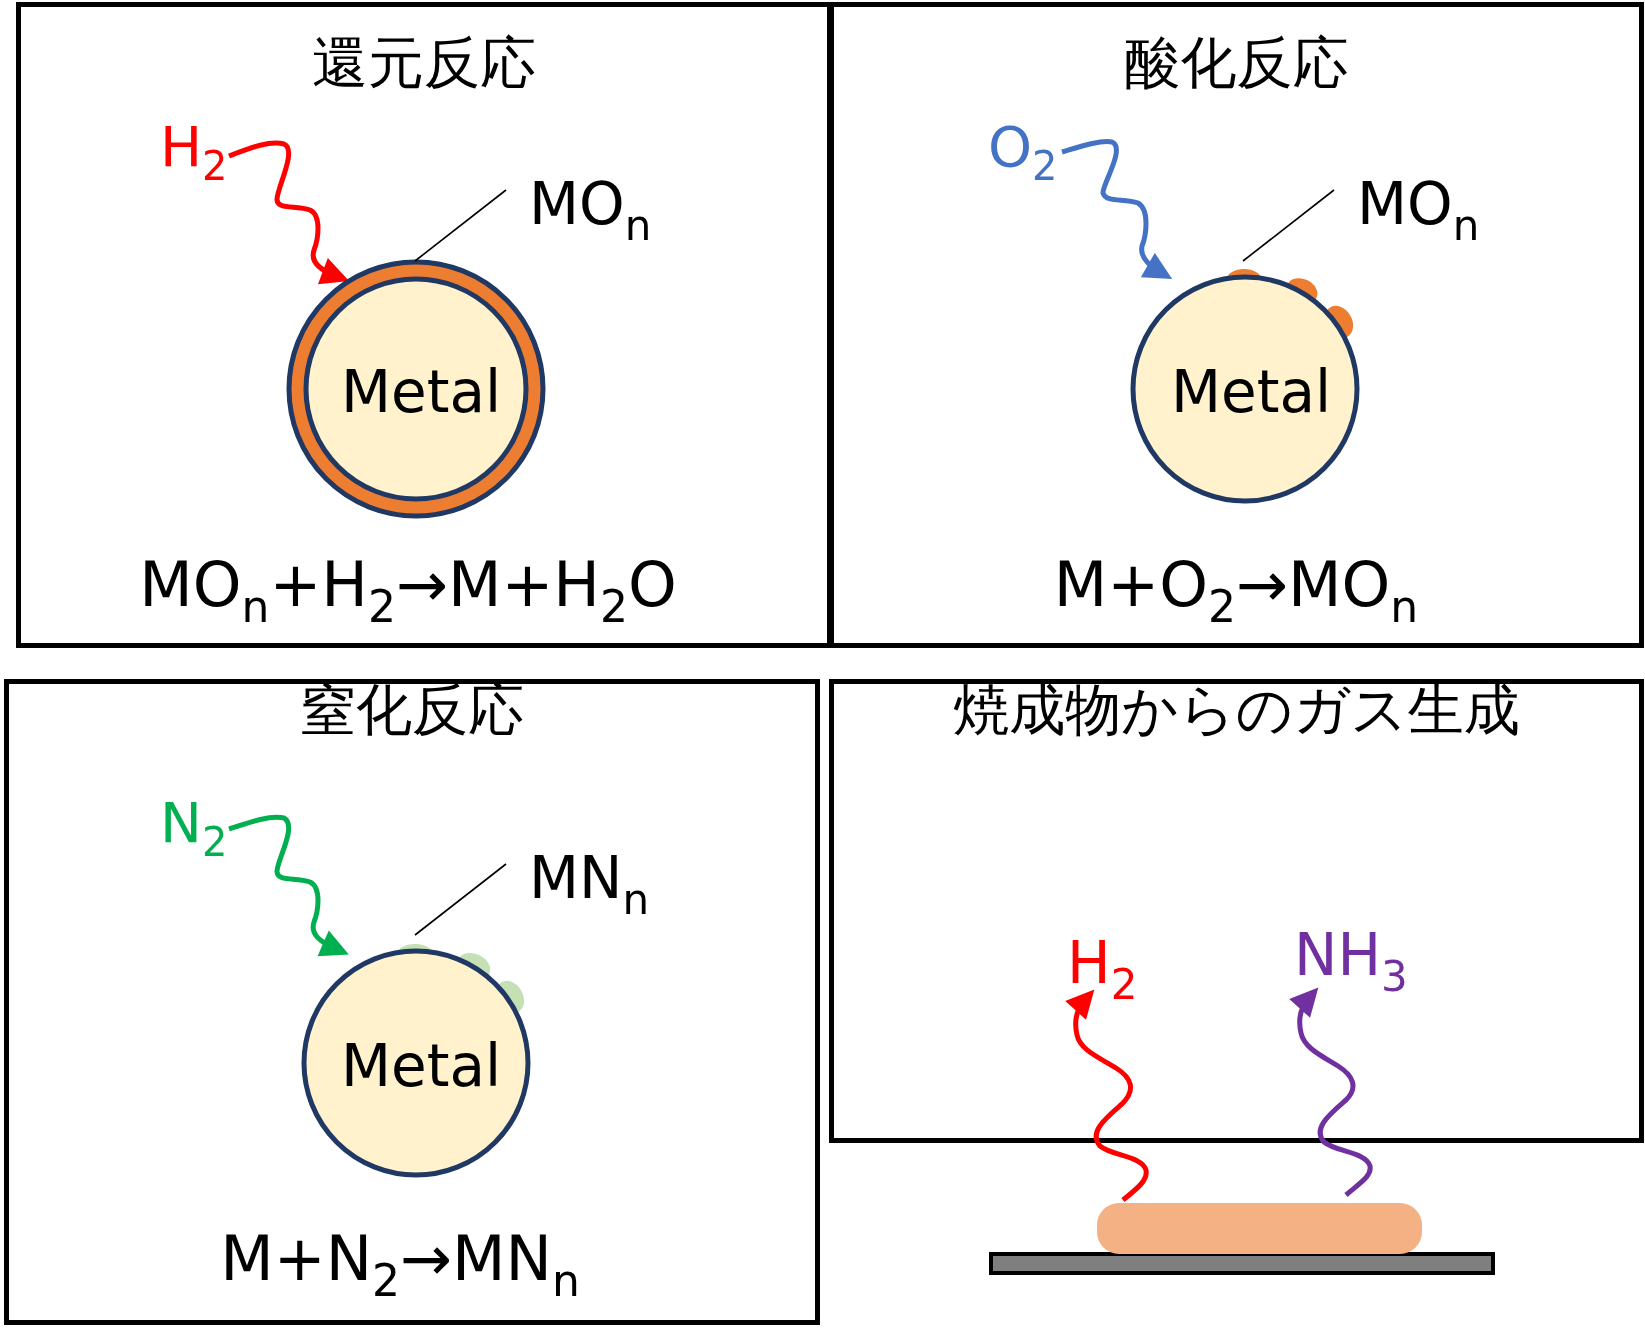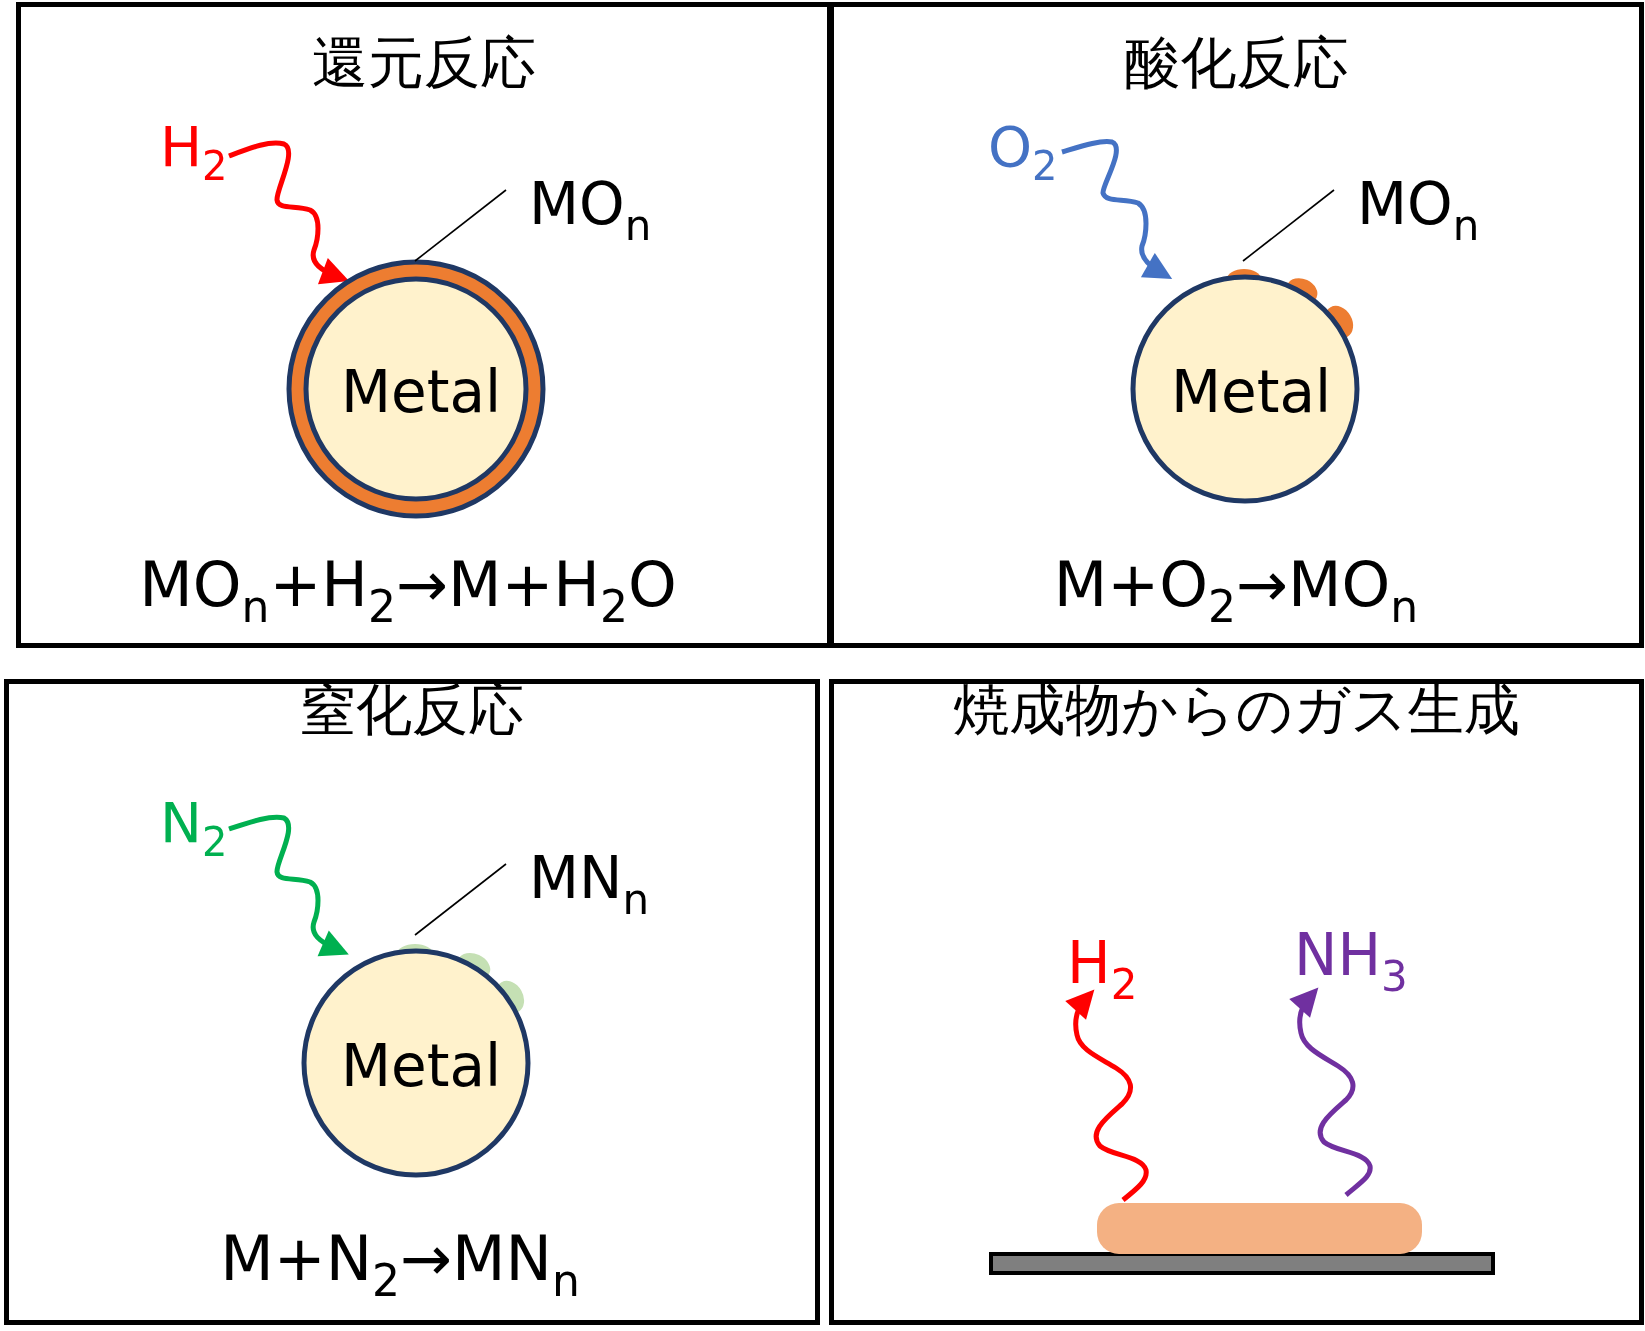--- a/index.html
+++ b/index.html
@@ -2,21 +2,21 @@
 <html><head>
 <meta charset="utf-8">
 <style>
   html, body { margin:0; padding:0; background:#ffffff; }
   body { width:1645px; height:1331px; position:relative; overflow:hidden;
          font-family:"DejaVu Sans", "Liberation Sans", sans-serif; }
   .panel { position:absolute; border:5px solid #000; box-sizing:border-box; background:#fff; }
   #p1 { left:16px; top:2px; width:816px; height:646px; }
   #p2 { left:829px; top:2px; width:815px; height:646px; }
   #p3 { left:4px; top:679px; width:816px; height:646px; }
-  #p4 { left:829px; top:679px; width:815px; height:646px;text-decoration:underline; }
+  #p4 { left:829px; top:679px; width:815px; height:464px;text-decoration:underline; }
   .title { position:absolute; left:0; right:0; text-align:center; font-size:56px; color:#000; line-height:1; }
   svg.scene { position:absolute; left:0; top:0; width:1645px; height:1331px; }
   svg text { font-family:"DejaVu Sans", "Liberation Sans", sans-serif; }
 </style>
 </head>
 <body>
 
 <div class="panel" id="p1">
   <div class="title" style="top:28px;">還元反応</div>
 </div>

